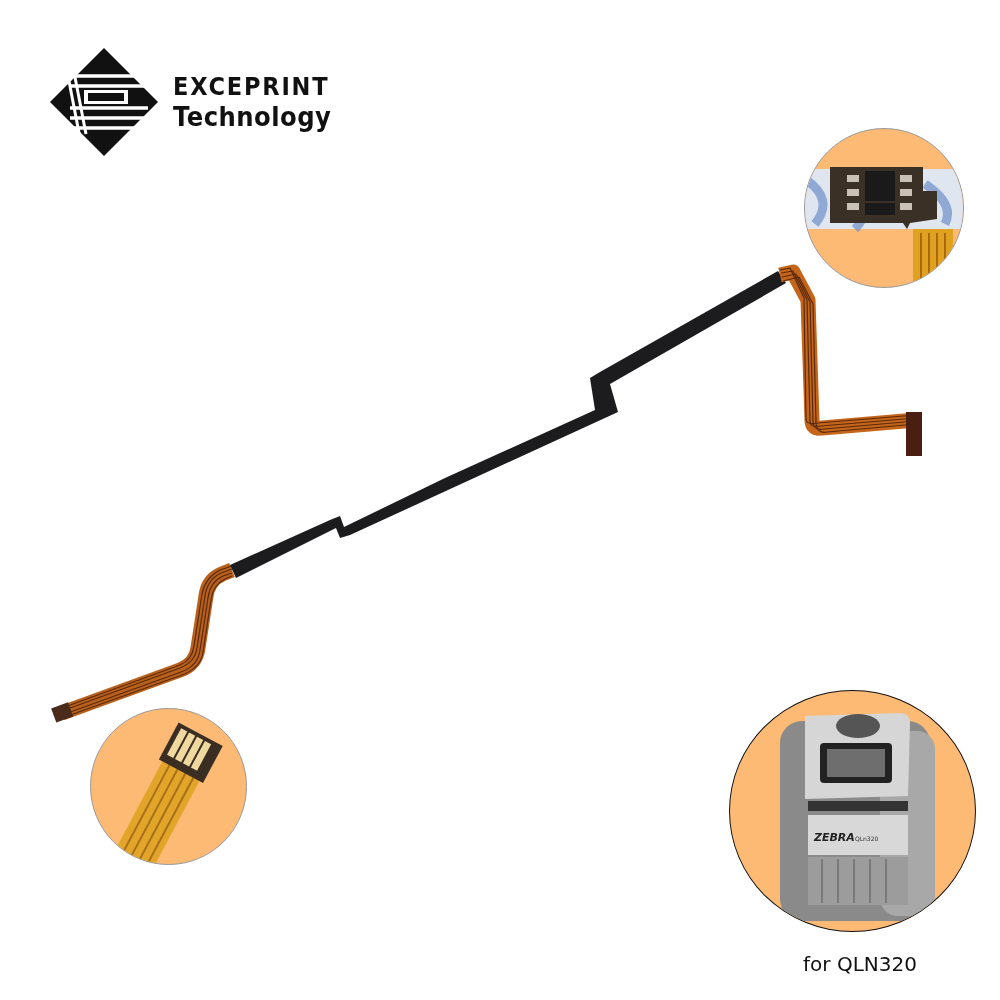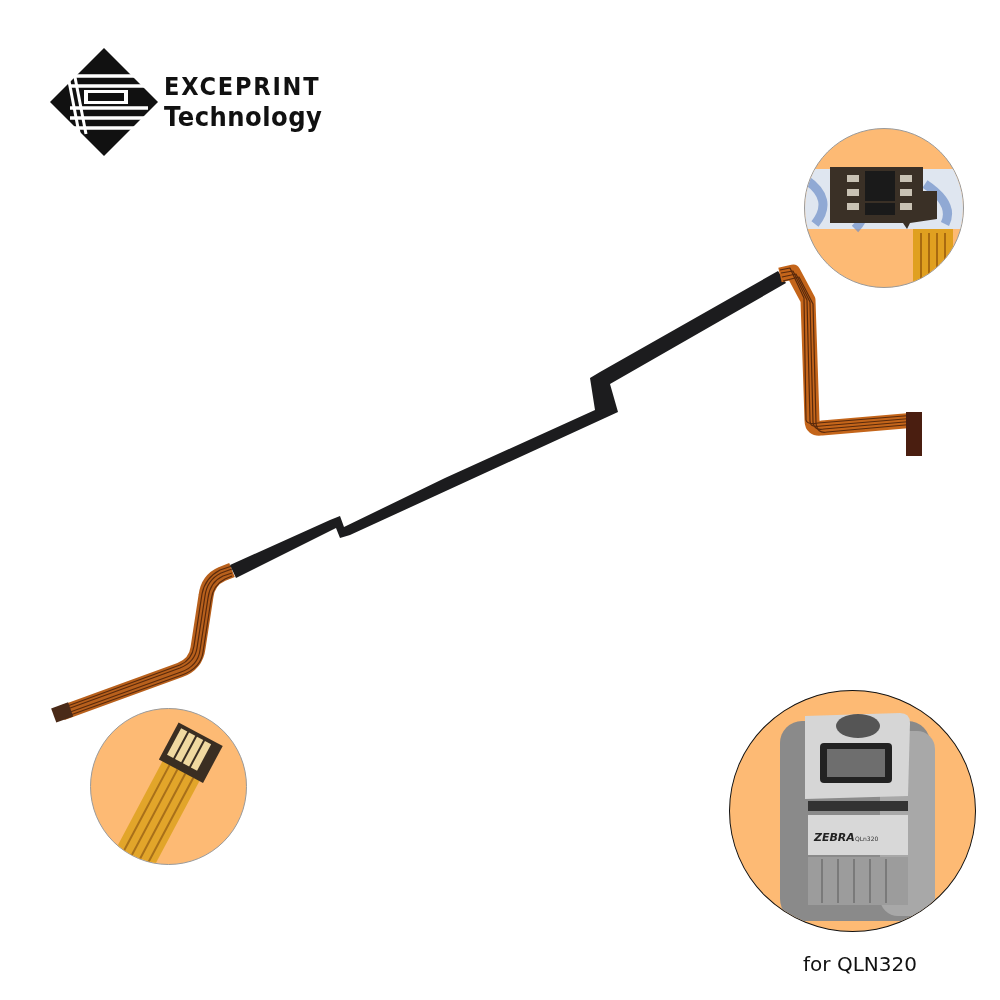--- a/index.html
+++ b/index.html
@@ -9,21 +9,21 @@
     position: relative;
     overflow: hidden;
     font-family: "DejaVu Sans", sans-serif;
   }
   .logo {
     position: absolute; left: 48px; top: 46px;
     display: flex; align-items: center;
   }
   .logo-mark { width: 112px; height: 112px; }
   .logo-text {
-    margin-left: 4px;
+    margin-left: 13px;
     font-family: "DejaVu Sans", sans-serif;
     font-weight: bold;
     color: #111;
     line-height: 30px;
   }
   .logo-line1 { font-size: 25px; letter-spacing: 2px; transform: scaleX(0.9); transform-origin: left; display:block; }
   .logo-line2 { font-size: 27px; letter-spacing: 0.5px; transform: scaleX(0.9); transform-origin: left; display:block; }
 
   .cable { position: absolute; left: 0; top: 0; width: 1000px; height: 1000px; }
 

